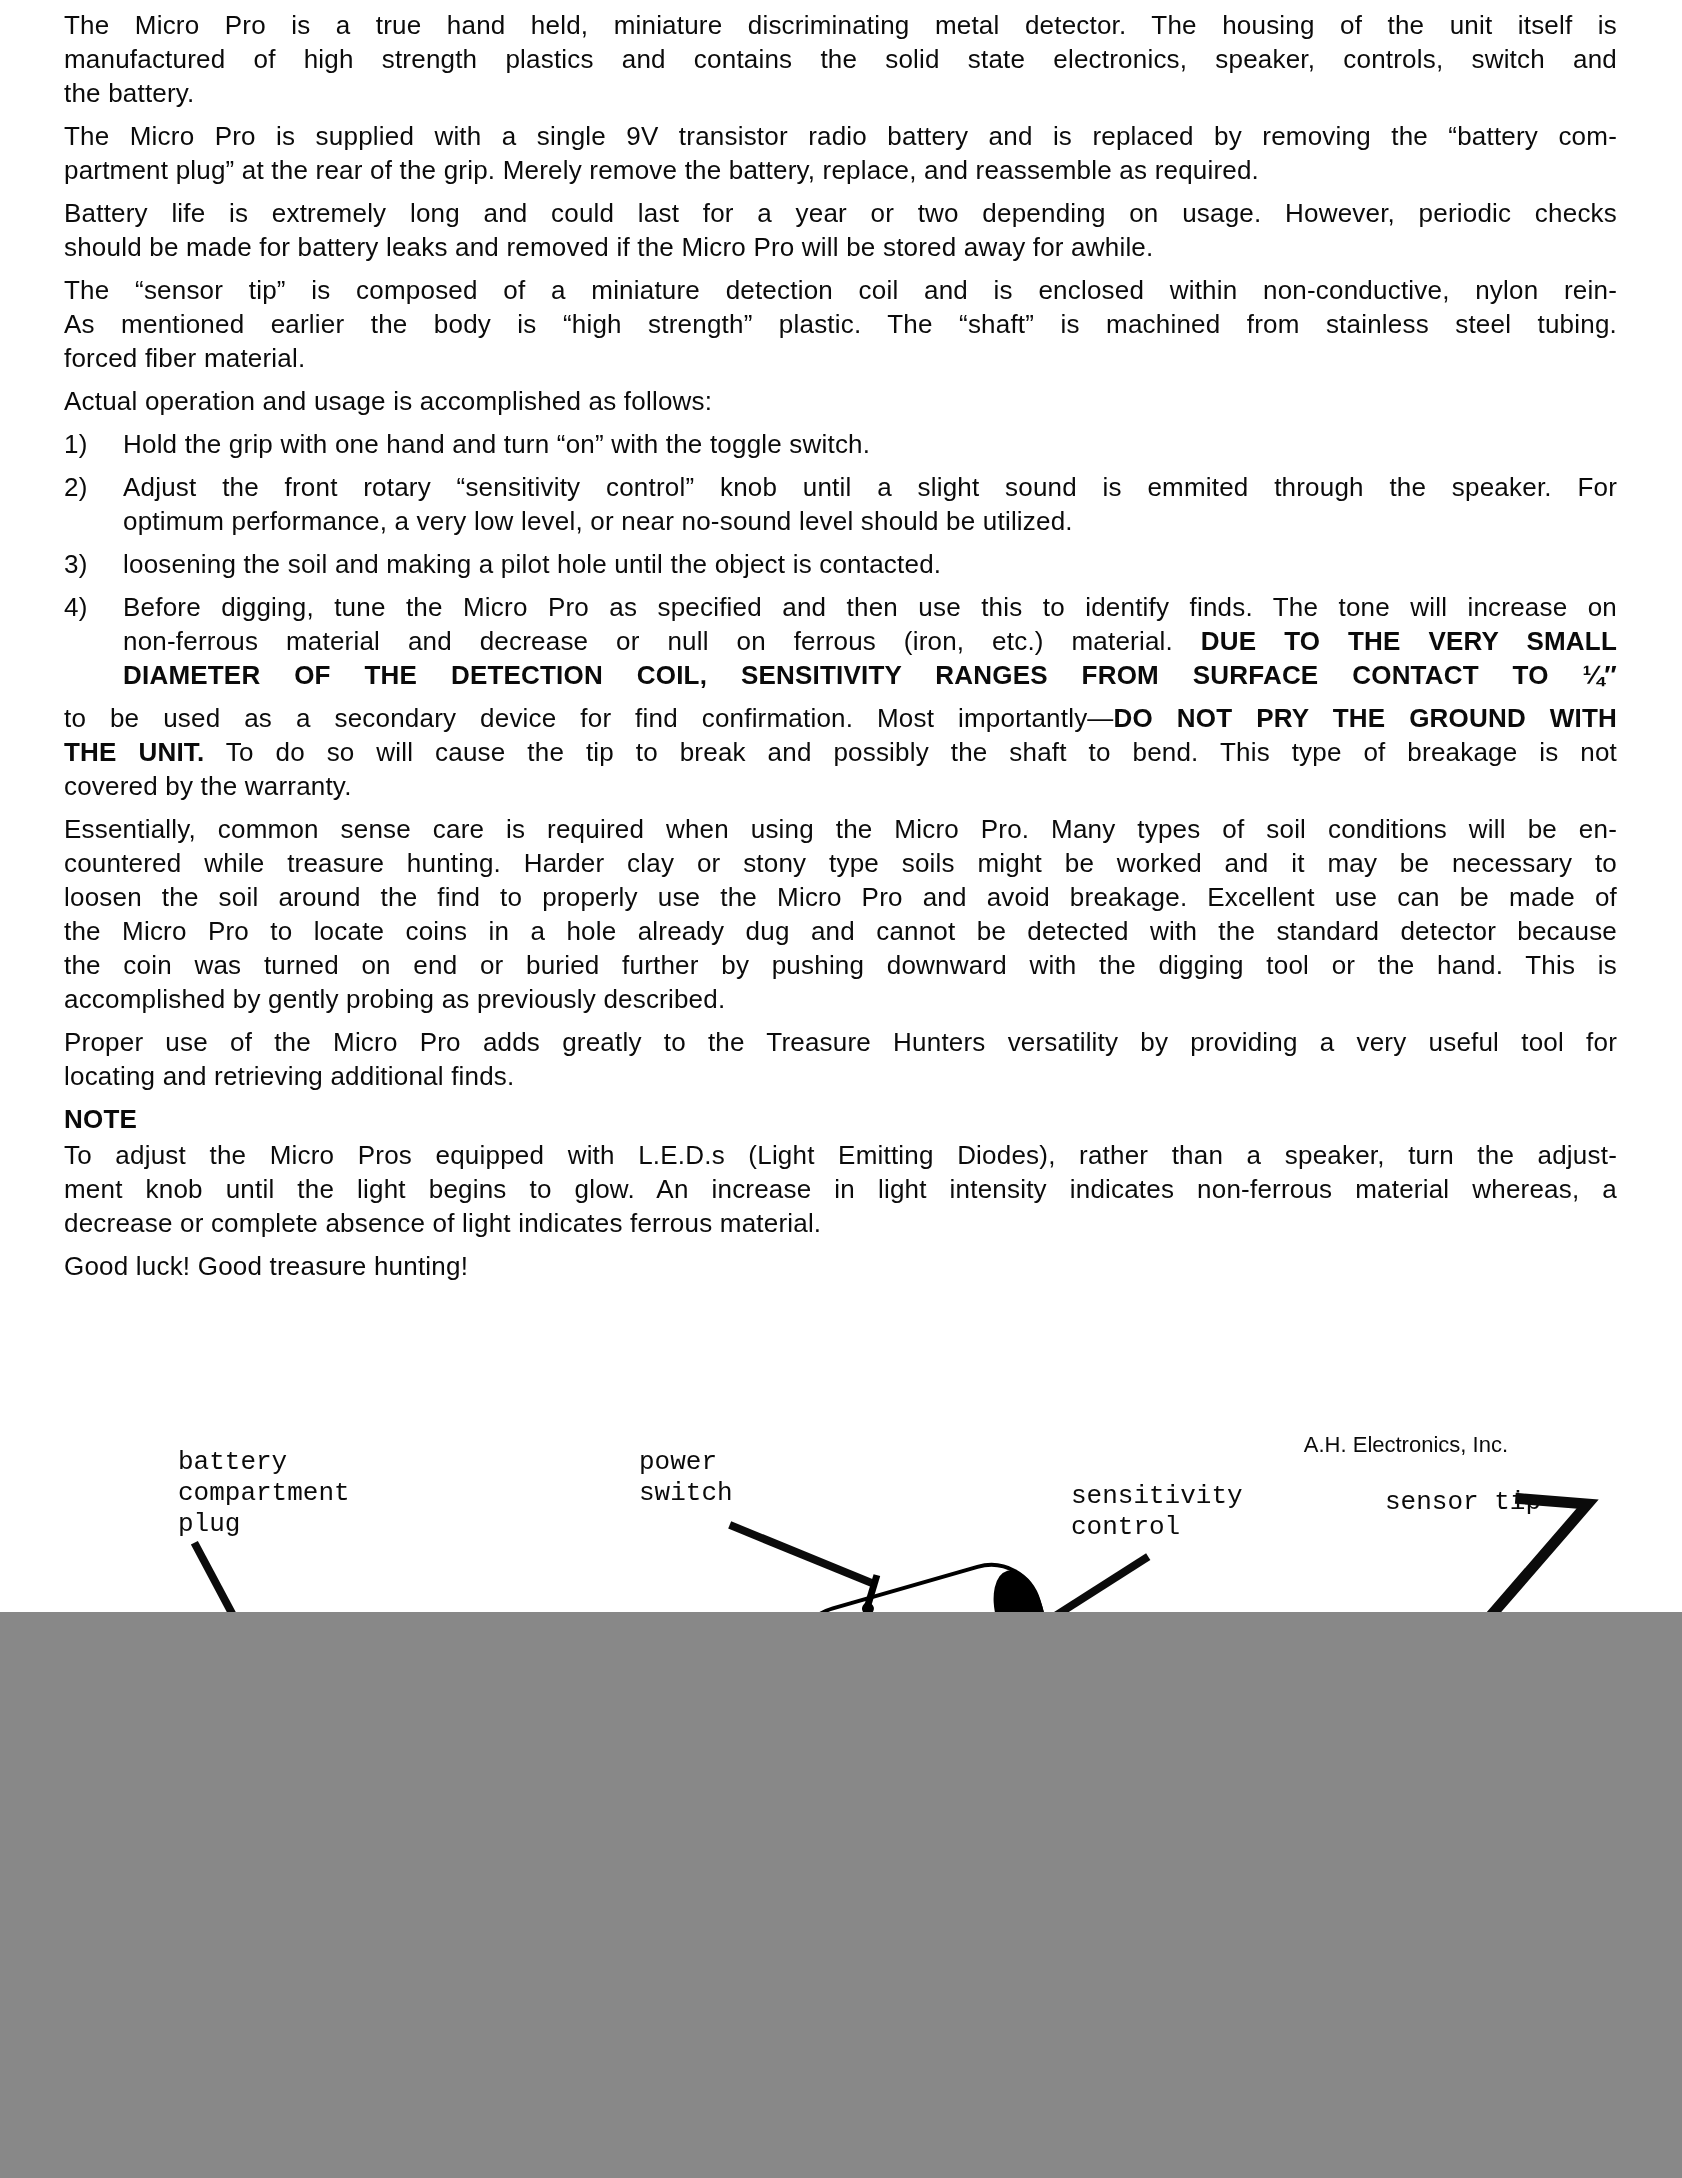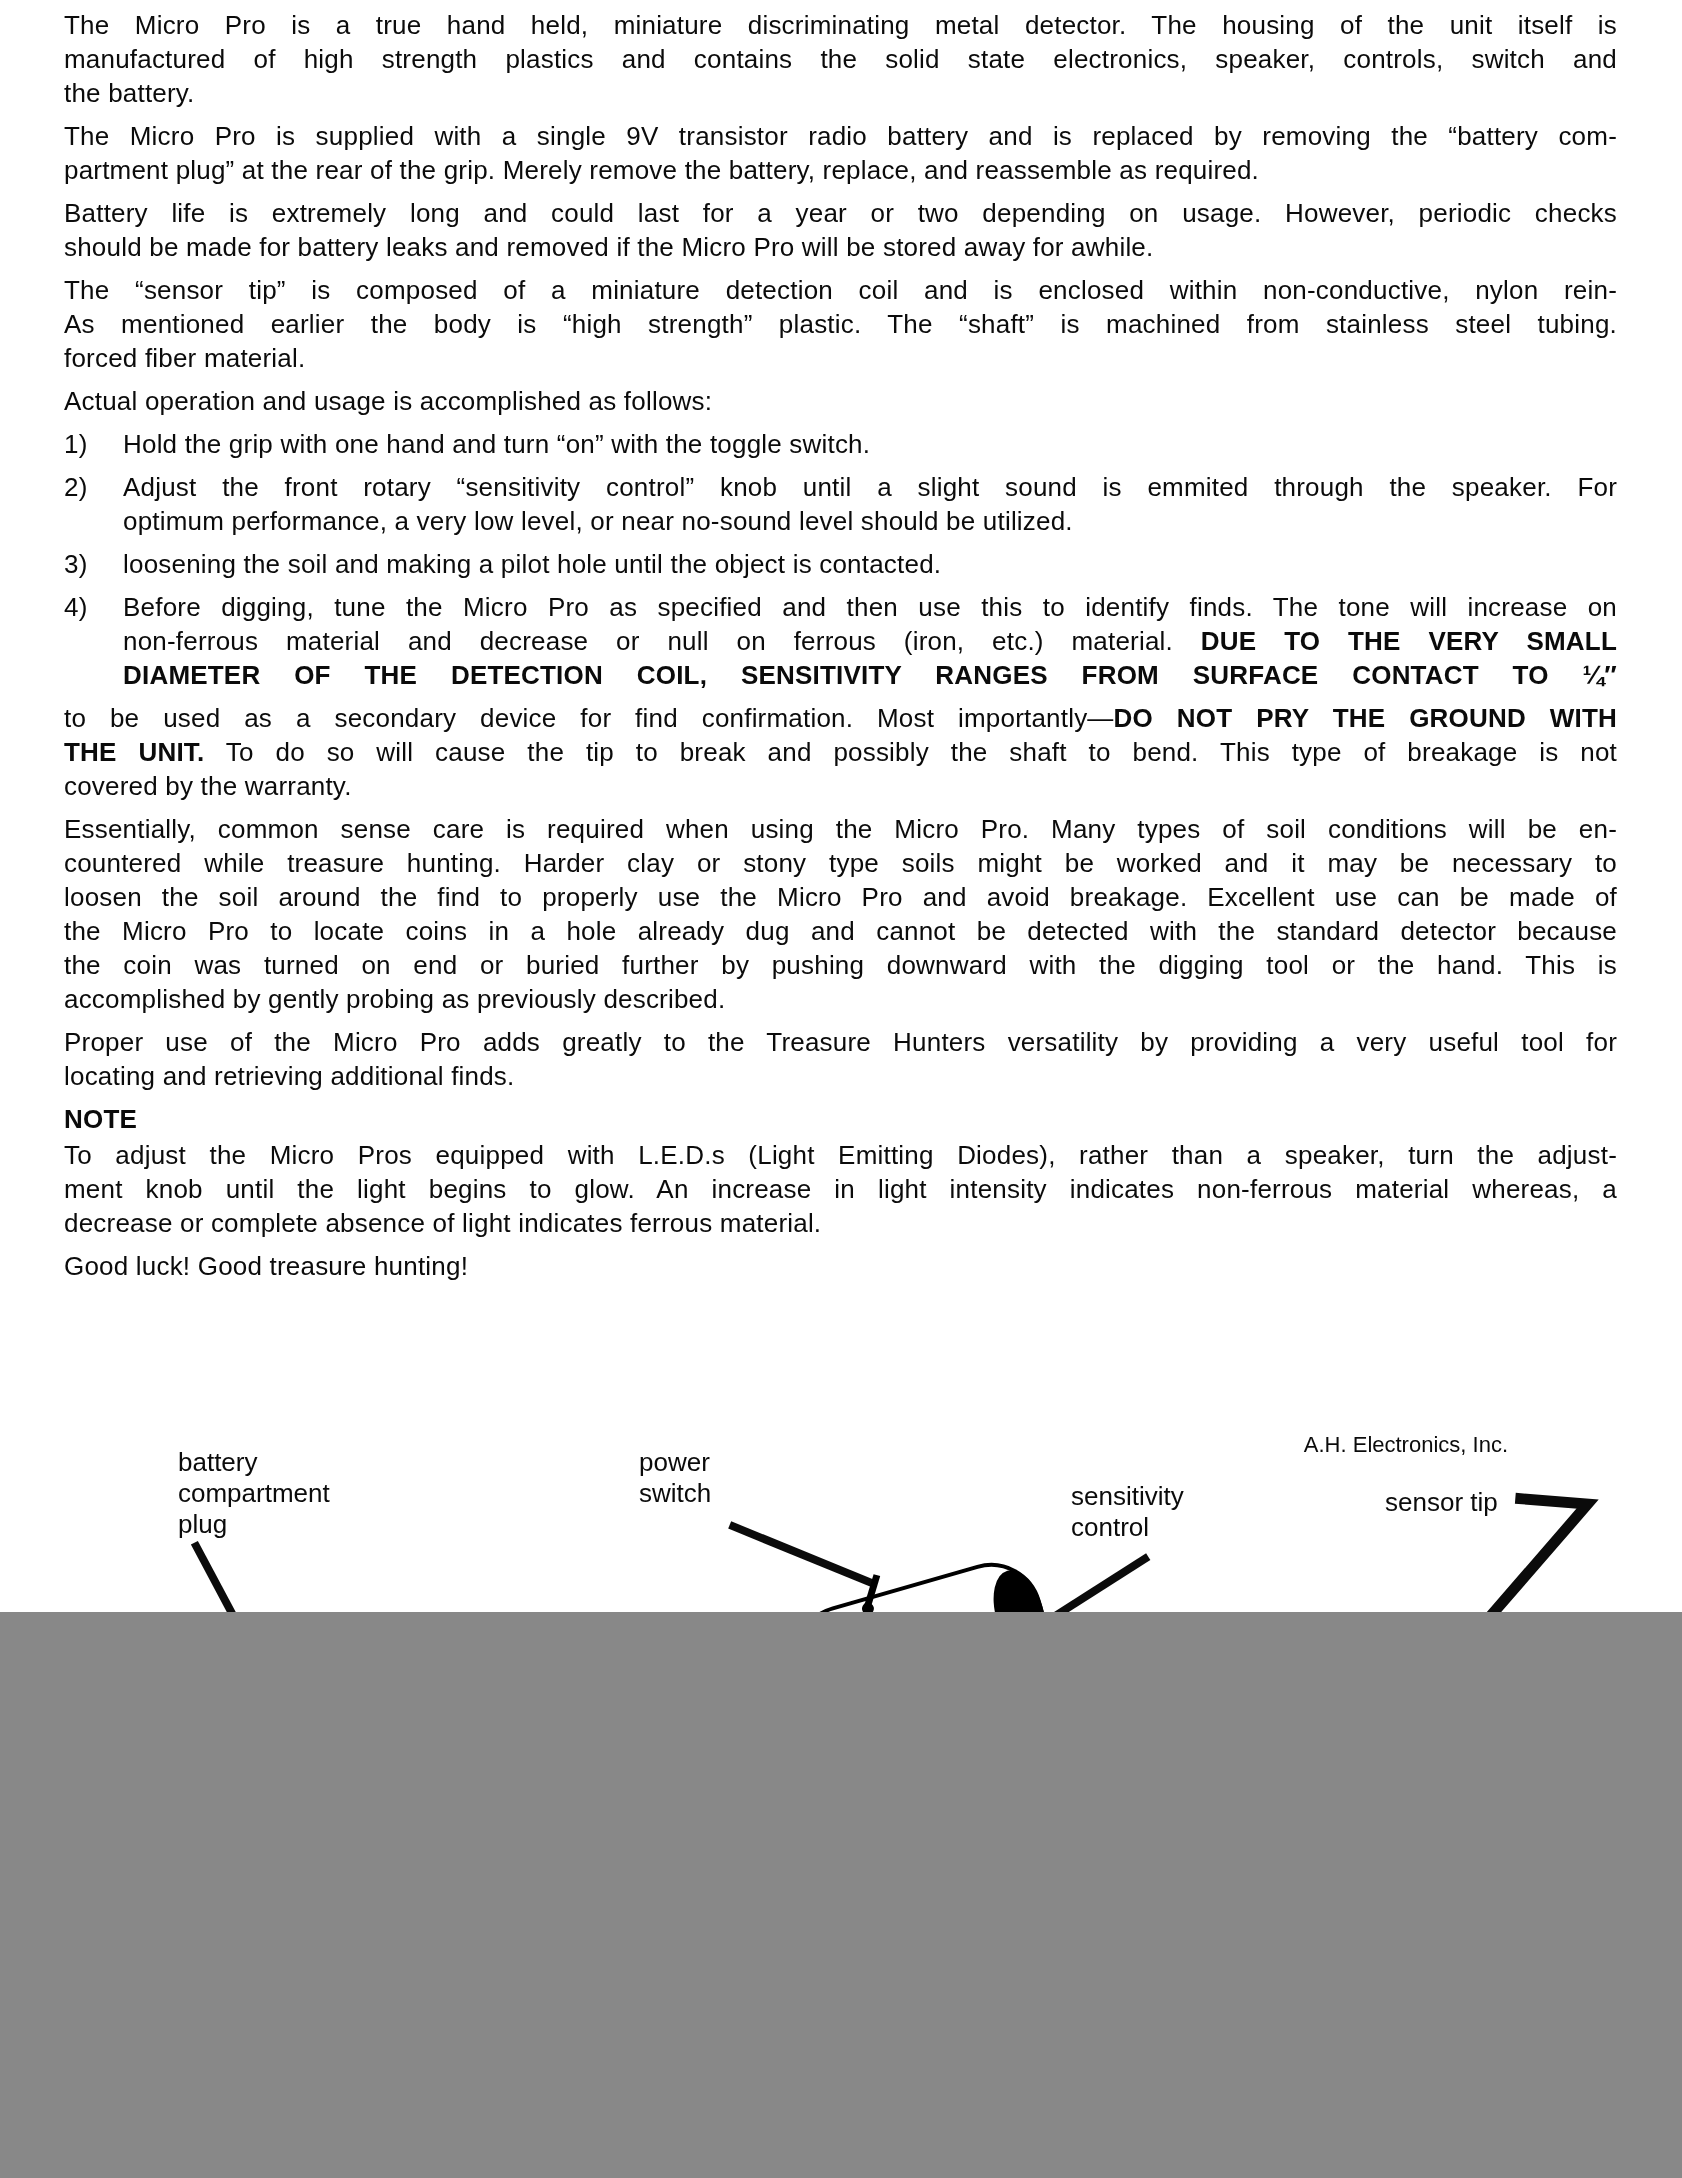--- a/index.html
+++ b/index.html
@@ -24,21 +24,21 @@
   .num{flex:none;width:59px;}
   .litext{flex:1;}
   .note-h{margin:0 0 2px 0;font-weight:bold;}
   .company{
     position:absolute;top:1428px;right:174px;
     font-size:22px;line-height:34px;
   }
   .dlabel{
     position:absolute;font-size:26px;line-height:31px;white-space:nowrap;
   }
-  .dlabel span{display:block;}
+  .dlabel span{display:block;font-family:Liberation Mono, monospace;}
   svg{position:absolute;left:0;top:1426px;}
 </style>
 </head>
 <body>
 
 <div class="page">
 
   <div class="col">
 
     <p class="para">

